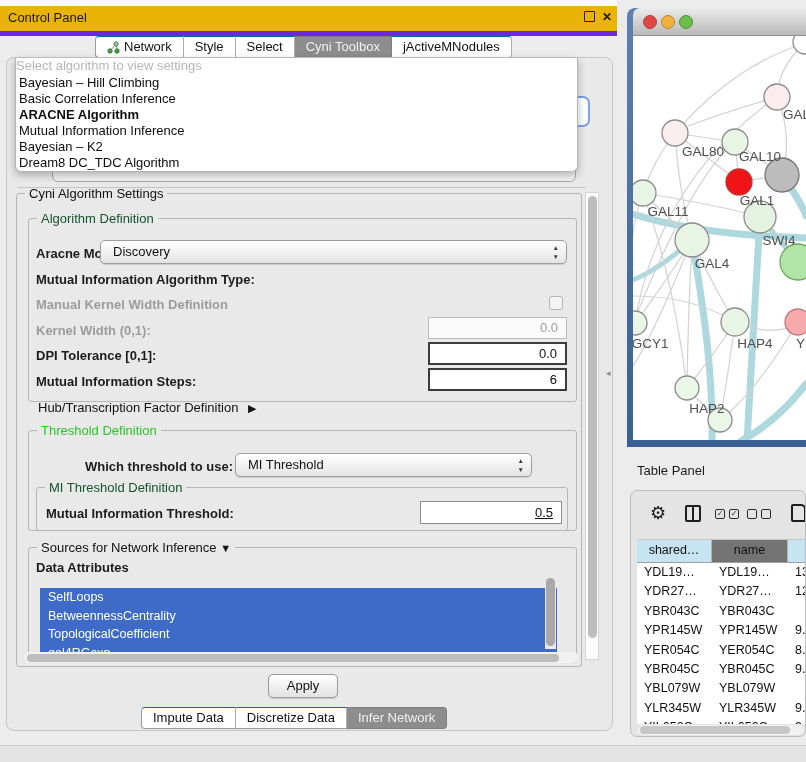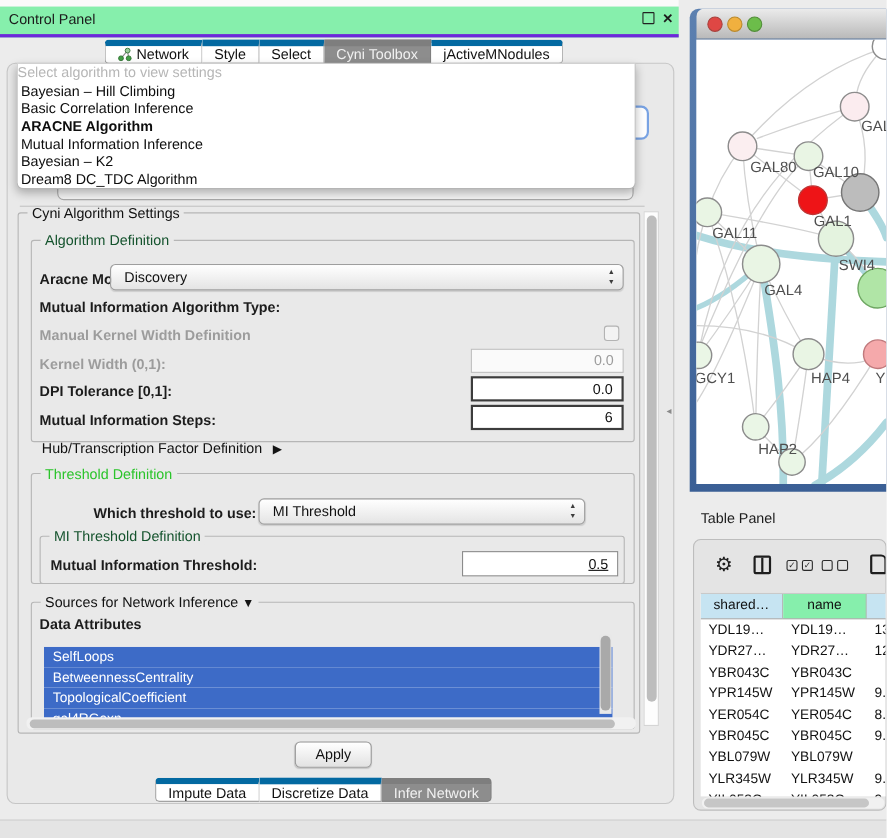--- a/index.html
+++ b/index.html
@@ -1,29 +1,29 @@
 <!DOCTYPE html>
 <html><head>
 <meta charset="utf-8">
 <style>
   html,body{margin:0;padding:0;}
   body{font-family:"Liberation Sans",sans-serif;-webkit-font-smoothing:antialiased;}
   #app{position:relative;width:806px;height:762px;overflow:hidden;background:#ececec;}
 
   
   .top-strip{position:absolute;left:0;top:0;width:617px;height:6px;background:#fafafa;}
-  .cp-titlebar{position:absolute;left:0;top:6px;width:617px;height:25px;background:#86efac;border-bottom:3px solid #6d28d9;}
+  .cp-titlebar{position:absolute;left:0;top:6px;width:617px;height:25px;background:#eab308;border-bottom:5px solid #6d28d9;}
   .cp-title{position:absolute;left:8px;top:4px;font-size:13px;color:#1b1b1b;}
   .win-btn{position:absolute;top:4px;font-size:12px;color:#1b1b1b;cursor:default;}
   .float-btn{right:22px;top:5px;width:9px;height:9px;border:1.5px solid #222;border-radius:1px;}
   .close-btn{right:5px;font-weight:bold;}
 
   
   .segbar{position:absolute;display:flex;height:22px;}
-  .seg{font-size:13px;line-height:22px;padding:0 11px;background:#fff;border-top:6px solid #0369a1;border-bottom:1px solid #9b9b9b;border-right:1px solid #adadad;color:#111;white-space:nowrap;display:flex;align-items:center;gap:4px;}
+  .seg{font-size:13px;line-height:22px;padding:0 11px;background:#fff;border-top:1px solid #0369a1;border-bottom:1px solid #9b9b9b;border-right:1px solid #adadad;color:#111;white-space:nowrap;display:flex;align-items:center;gap:4px;}
   .seg:first-child{border-left:1px solid #9b9b9b;border-radius:4px 0 0 4px;}
   .seg:last-child{border-radius:0 4px 4px 0;}
   .seg.sel{background:#8d8d8d;color:#f1f1f1;border-color:#7e7e7e;}
 
   
   .main-box{position:absolute;left:6px;top:57px;width:607px;height:674px;background:#e9e9e9;border:1px solid #c6c6c6;border-radius:8px;box-sizing:border-box;}
 
   
   .combo-fragment{position:absolute;left:420px;top:96px;width:170px;height:31px;background:#fff;border:2px solid #79a3e3;border-radius:7px;box-sizing:border-box;z-index:5;}
   .combo-under{position:absolute;left:52px;top:158px;width:524px;height:24px;background:#f3f3f3;border:1px solid #a9a9a9;border-radius:6px;box-sizing:border-box;z-index:5;}
@@ -82,21 +82,21 @@
   .tp-win{position:absolute;left:630px;top:490px;width:176px;height:247px;background:#e4e4e4;border:1px solid #bdbdbd;border-radius:7px;box-sizing:border-box;overflow:hidden;}
   .tp-toolbar{position:absolute;left:0;top:0;width:100%;height:46px;}
   .gear{position:absolute;left:19px;top:11px;font-size:18px;color:#1e1e1e;}
   .split-icon{position:absolute;left:54px;top:14px;width:16px;height:17px;border:2px solid #1e1e1e;border-radius:2px;box-sizing:border-box;}
   .split-icon:before{content:"";position:absolute;left:5px;top:0;width:2px;height:13px;background:#1e1e1e;}
   .pair{position:absolute;top:18px;display:flex;gap:4px;}
   .pair .bx{width:10px;height:10px;border:1.5px solid #2a2a2a;border-radius:2px;box-sizing:border-box;font-size:8px;line-height:8px;color:#2a2a2a;text-align:center;}
   .page-icon{position:absolute;left:160px;top:13px;width:15px;height:18px;border:2px solid #1e1e1e;border-radius:2px 5px 2px 2px;box-sizing:border-box;}
   .tbl{position:absolute;left:6px;top:48px;width:170px;height:184px;background:#fff;border-top:1px solid #c9c9c9;overflow:hidden;}
   .thead{display:flex;height:22px;border-bottom:1px solid #9f9f9f;}
-  .th{box-sizing:border-box;background:#86efac;border-right:1px solid #b4b4b4;font-size:12.5px;line-height:21px;text-align:center;color:#111;overflow:hidden;}
+  .th{box-sizing:border-box;background:#737373;border-right:1px solid #b4b4b4;font-size:12.5px;line-height:21px;text-align:center;color:#111;overflow:hidden;}
   .th.hl{background:#c6e4f2;}
   .trow{display:flex;height:19.4px;}
   .td{box-sizing:border-box;font-size:12.5px;line-height:19px;padding-left:7px;color:#111;white-space:nowrap;overflow:hidden;}
   .w1{width:75px;min-width:75px;} .w2{width:76px;min-width:76px;} .w3{width:44px;min-width:44px;}
   .tp-hscroll{position:absolute;left:7px;top:234px;width:166px;height:10px;background:#f1f1f1;border-radius:5px;}
 </style>
 </head>
 <body>
 
 <div id="app">

